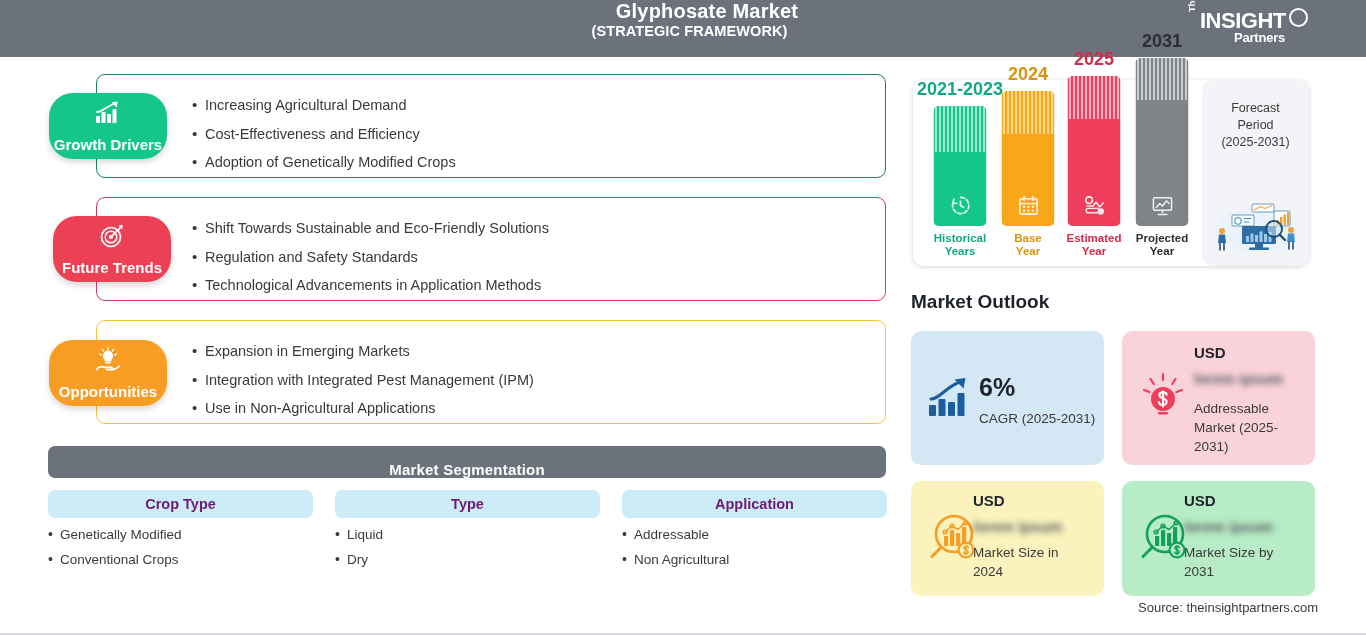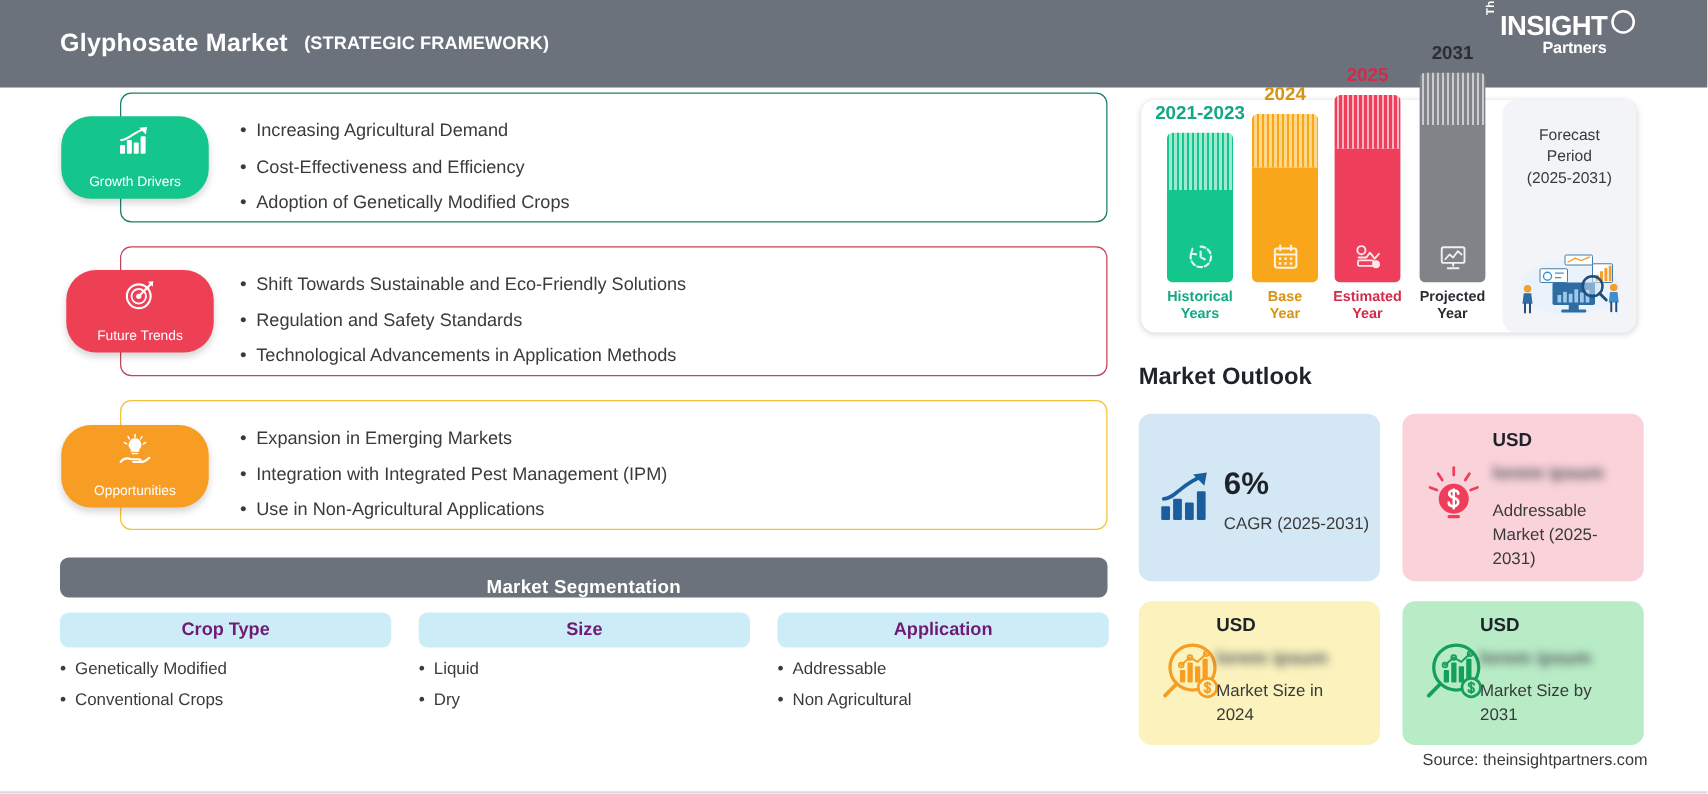--- a/index.html
+++ b/index.html
@@ -16,23 +16,23 @@
     position: relative;
     width: 1366px; height: 635px;
     background: #ffffff;
     box-sizing: border-box;
     border-bottom: 2px solid #d8dade;
   }
 
   
   .header {
     position: absolute; left: 0; top: 0;
-    width: 1366px; height: 70px;
+    width: 1366px; height: 57px;
     background: #6b727c;
-    display: flex; align-items: center;
+    display: flex; align-items: center; flex-direction: column;
   }
   .header-title {
     margin-left: 48px;
     color: #ffffff;
     font-size: 20px; font-weight: bold;
     letter-spacing: 0.2px;
     white-space: nowrap;
   }
   .header-sub {
     color: #ffffff;
@@ -94,21 +94,21 @@
     padding-bottom: 7px;
     box-sizing: border-box;
     box-shadow: 0 3px 6px rgba(0,0,0,0.16);
     z-index: 4;
   }
   .pill.green  { background: #15c68c; }
   .pill.red    { background: #ee4054; }
   .pill.orange { background: #f79d23; }
   .pill-label {
     color: #ffffff;
-    font-size: 11px; font-weight: normal;
+    font-size: 15px; font-weight: bold;
     white-space: nowrap;
     line-height: 1;
   }
   .pill-icon {
     position: absolute; top: 7px; left: 50%;
     transform: translateX(-50%);
     width: 28px; height: 26px;
   }
 
   .bullets {
@@ -182,21 +182,21 @@
     box-shadow: 0 1px 5px rgba(0,0,0,0.17);
     box-sizing: border-box;
   }
   .tl-bars {
     position: absolute; left: 0; top: 0;
     width: 290px; height: 186px;
   }
   .tl-item { position: absolute; bottom: 8px; width: 58px; }
   .tl-year {
     position: absolute; left: 50%; transform: translateX(-50%);
-    font-size: 15px; font-weight: bold;
+    font-size: 18px; font-weight: bold;
     white-space: nowrap; line-height: 1; text-align: center;
   }
   .tl-bar {
     position: absolute; bottom: 32px;
     left: 50%; transform: translateX(-50%);
     width: 53px;
     border-radius: 5px;
     overflow: hidden;
   }
   .tl-bar-stripe { width: 100%; }
@@ -384,21 +384,21 @@
       <span>Crop Type</span>
     </div>
     <ul class="seg-list">
       <li>Genetically Modified</li>
       <li>Conventional Crops</li>
     </ul>
   </div>
 
   <div class="seg-col seg-col-2">
     <div class="seg-title">
-      <span>Size</span>
+      <span>Type</span>
     </div>
     <ul class="seg-list">
       <li>Liquid</li>
       <li>Dry</li>
     </ul>
   </div>
 
   <div class="seg-col seg-col-3">
     <div class="seg-title">
       <span>Application</span>

